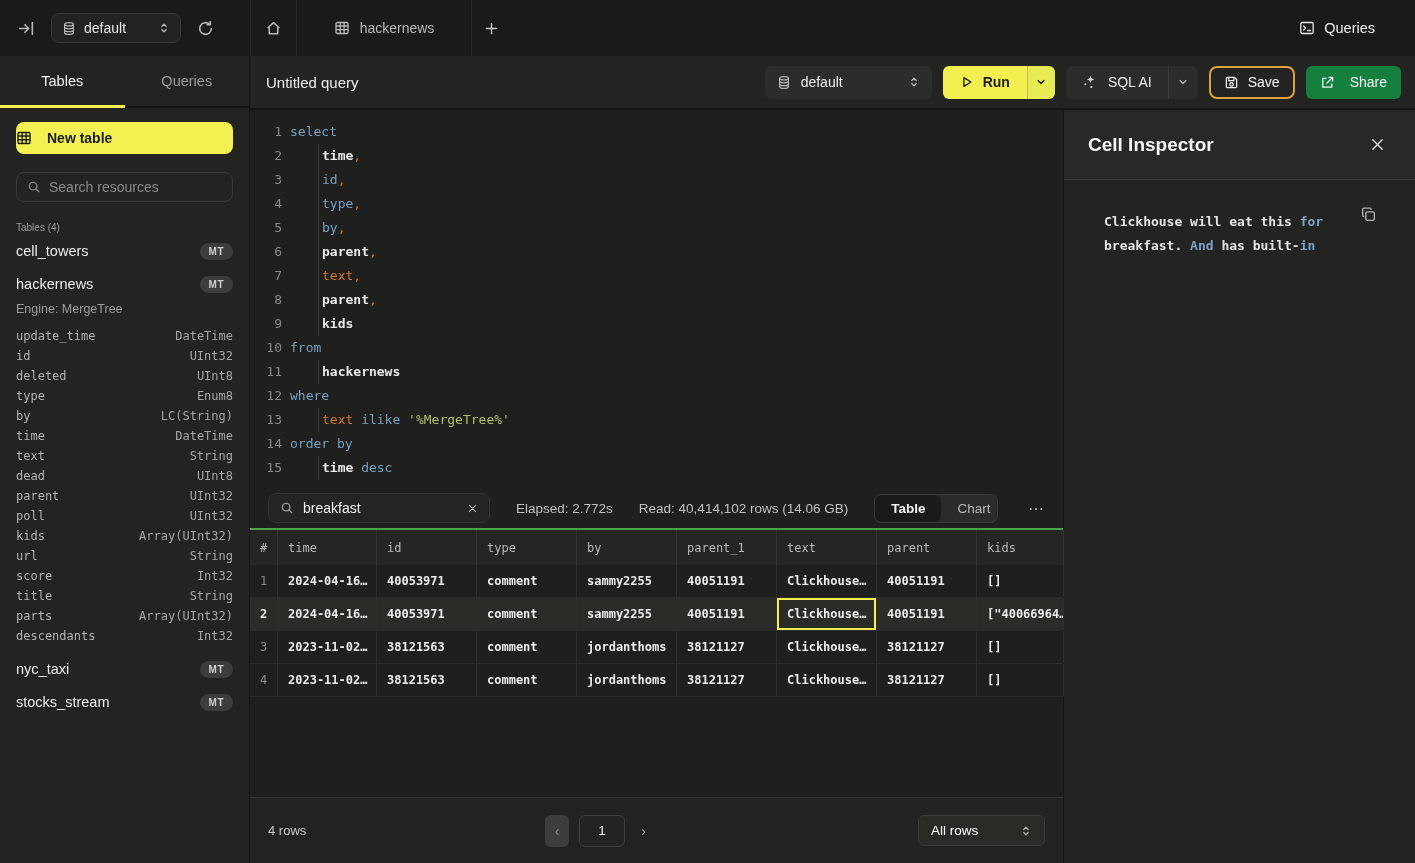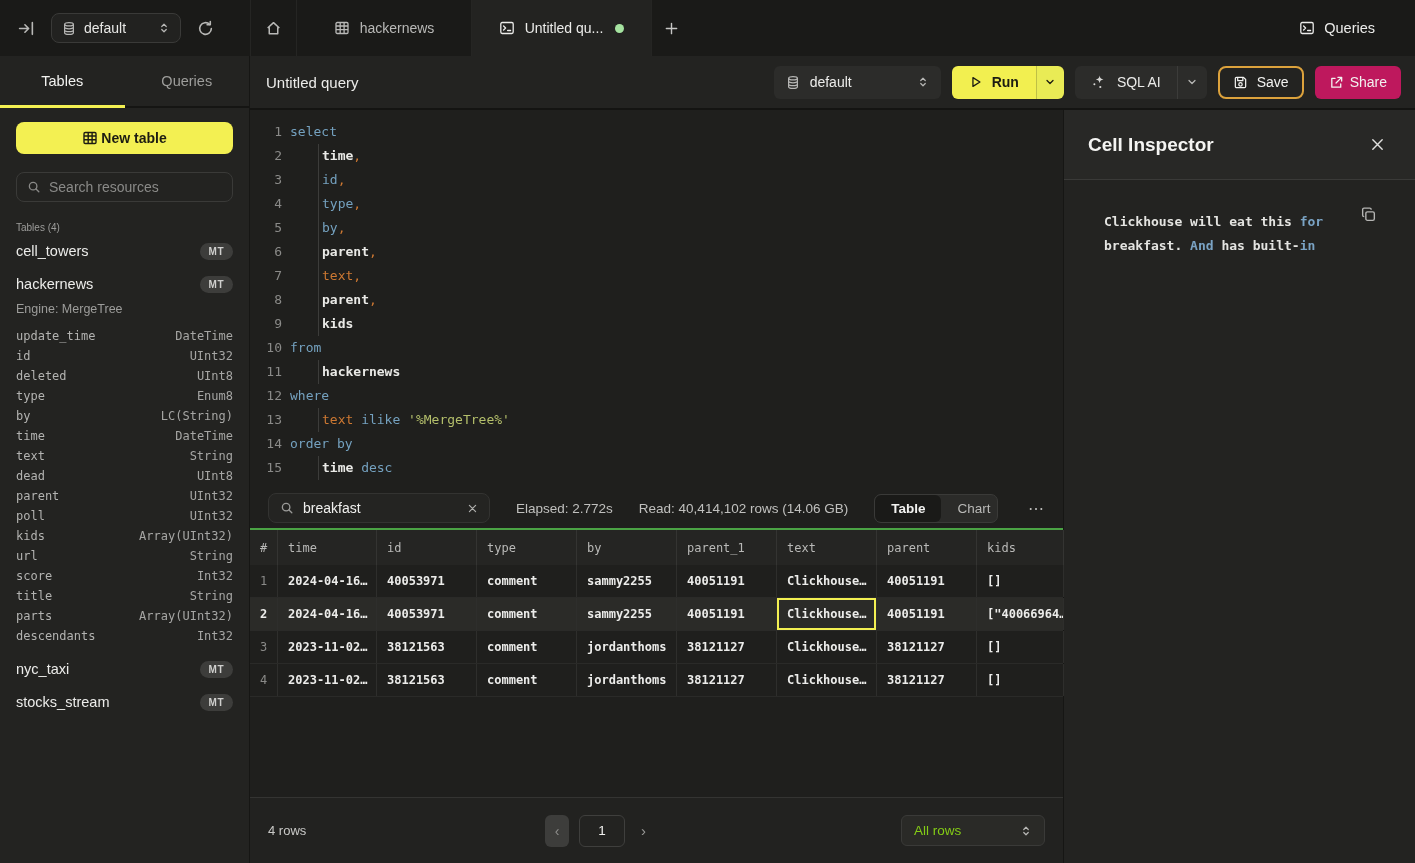--- a/index.html
+++ b/index.html
@@ -32,21 +32,21 @@
   
   .sidebar{ width:250px; background:#232321; border-right:1px solid #161614; flex-shrink:0;
             display:flex; flex-direction:column; }
   .sidebar-tabs{ height:52px; display:flex; border-bottom:2px solid #151513; flex-shrink:0; }
   .s-tab{ flex:1; display:flex; align-items:center; justify-content:center; font-size:14.5px;
           color:#9d9d9b; position:relative; cursor:pointer; }
   .s-tab.active{ color:#f2f2f0; }
   .s-tab.active::after{ content:''; position:absolute; left:0; right:0; bottom:-2px; height:3px; background:#f3f052; }
   .sidebar-content{ padding:14px 16px 0; overflow:hidden; }
   .new-table-btn{ width:100%; height:32px; background:#f3f052; border:none; border-radius:8px;
-                  display:flex; align-items:center; justify-content:center; gap:3px; color:#1c1c12;
+                  display:flex; align-items:center; gap:15px; color:#1c1c12;
                   font-size:14px; font-weight:700; font-family:inherit; cursor:pointer; }
   .search-box{ margin-top:18px; height:30px; border:1px solid #3a3a38; border-radius:8px;
                display:flex; align-items:center; padding:0 10px; gap:8px; }
   .search-box input{ background:transparent; border:none; outline:none; color:#e8e8e6;
                      font-size:14px; font-family:inherit; width:100%; }
   .search-box input::placeholder{ color:#8a8a88; }
   .section-label{ margin-top:20px; font-size:10px; color:#9d9d9b; }
   .table-item{ height:30px; display:flex; align-items:center; justify-content:space-between;
                margin-top:3px; cursor:pointer; }
   .table-name{ font-size:14.5px; color:#ececea; }
@@ -73,22 +73,22 @@
              padding:0 17px; font-size:14px; font-weight:700; border:none; font-family:inherit; cursor:pointer; }
   .run-caret{ background:#e9eb55; width:28px; display:flex; align-items:center; justify-content:center;
               border:none; border-left:1px solid rgba(0,0,0,.18); color:#1c1c12; cursor:pointer; }
   .ai-main{ background:#2c2c2a; color:#ececea; display:flex; align-items:center; gap:10px;
             padding:0 16px; font-size:14px; border:none; font-family:inherit; cursor:pointer; }
   .ai-caret{ background:#2c2c2a; width:30px; display:flex; align-items:center; justify-content:center;
              border:none; border-left:1px solid #3c3c3a; color:#b9b9b7; cursor:pointer; }
   .save-btn{ height:33px; background:transparent; border:2px solid #dca23c; border-radius:8px;
              display:flex; align-items:center; gap:9px; padding:0 13px; color:#f2f2f0; font-size:14px;
              font-family:inherit; cursor:pointer; }
-  .share-btn{ height:33px; background:#be185d; border:none; border-radius:6px; display:flex;
-              align-items:center; gap:6px; padding:0 14px; color:#f2f2f0; font-size:14px;
+  .share-btn{ height:33px; background:#15803d; border:none; border-radius:6px; display:flex;
+              align-items:center; gap:15px; padding:0 14px; color:#f2f2f0; font-size:14px;
               font-family:inherit; cursor:pointer; }
 
   .workspace{ flex:1; display:flex; min-height:0; }
   .left-pane{ width:814px; flex-shrink:0; display:flex; flex-direction:column;
               border-right:1px solid #161614; background:#1f1f1d; }
 
   
   .editor{ height:378px; padding-top:10px; flex-shrink:0;
            font-family:"DejaVu Sans Mono",monospace; font-size:13px; cursor:text; }
   .code-line{ height:24px; line-height:24px; display:flex; white-space:pre; }
@@ -134,22 +134,22 @@
   .footer-bar{ height:66px; border-top:1px solid #343432; background:#222220; display:flex;
                align-items:center; padding:0 18px; position:relative; flex-shrink:0; }
   .rows-count{ font-size:13px; color:#c9c9c7; }
   .pager{ position:absolute; left:295px; top:50%; transform:translateY(-50%); display:flex;
           align-items:center; gap:10px; }
   .pg-prev{ width:24px; height:32px; background:#3d3d3b; border:none; border-radius:6px;
             color:#8f8f8d; font-size:14px; cursor:pointer; }
   .pg-page{ width:46px; height:32px; background:#232321; border:1px solid #3f3f3d; border-radius:6px;
             color:#f0f0ee; font-size:13.5px; display:flex; align-items:center; justify-content:center; }
   .pg-next{ background:none; border:none; color:#9a9a98; font-size:15px; margin-left:6px; cursor:pointer; }
-  .rows-select{ margin-left:auto; width:144px; height:31px; background:#2a2a27; border:1px solid #3a3a38;
-                border-radius:6px; display:flex; align-items:center; padding:0 12px; color:#84cc16;
+  .rows-select{ margin-left:auto; width:127px; height:31px; background:#2a2a27; border:1px solid #3a3a38;
+                border-radius:6px; display:flex; align-items:center; padding:0 12px; color:#ffffff;
                 font-size:13.5px; font-family:inherit; cursor:pointer; }
   .rows-select .grow{ flex:1; text-align:left; }
 
   
   .inspector{ flex:1; background:#232321; display:flex; flex-direction:column; min-width:0; }
   .inspector-header{ height:70px; background:#282826; border-bottom:1px solid #3a3a38;
                      display:flex; align-items:center; padding:0 30px 0 24px; flex-shrink:0; }
   .inspector-title{ font-size:19px; font-weight:700; color:#f4f4f2; }
   .inspector-close{ margin-left:auto; background:none; border:none; color:#e0e0de; cursor:pointer; }
   .inspector-body{ position:relative; padding:30px 70px 0 40px; font-family:"DejaVu Sans Mono",monospace;
@@ -200,30 +200,20 @@
         </span>
       </div>
       <div class="tab tab-hn">
         <span>
           <svg width="16" height="16" viewBox="0 0 16 16" fill="none" stroke="currentColor" stroke-width="1.3">
               <rect x="2" y="2.5" width="12" height="11" rx="1.2"></rect>
               <path d="M2 6h12M2 9.7h12M6.2 2.5v11M10.1 2.5v11"></path>
             </svg>
         </span>
         <span>hackernews</span>
-      </div>
-      <div class="tab tab-untitled">
-        <span>
-          <svg width="16" height="16" viewBox="0 0 16 16" fill="none" stroke="currentColor" stroke-width="1.3" stroke-linecap="round" stroke-linejoin="round">
-              <rect x="1.8" y="2.5" width="12.4" height="11" rx="1.4"></rect>
-              <path d="M4.6 6l2 2-2 2M8.6 10.5h3"></path>
-            </svg>
-        </span>
-        <span>Untitled qu...</span>
-        <span class="green-dot"></span>
       </div>
       <button class="icon-btn tab-plus">
         <svg width="15" height="15" viewBox="0 0 16 16" fill="none" stroke="currentColor" stroke-width="1.5" stroke-linecap="round">
             <path d="M8 2.5v11M2.5 8h11"></path>
           </svg>
       </button>
     </div>
 
     <div class="topbar-right">
       <span>

